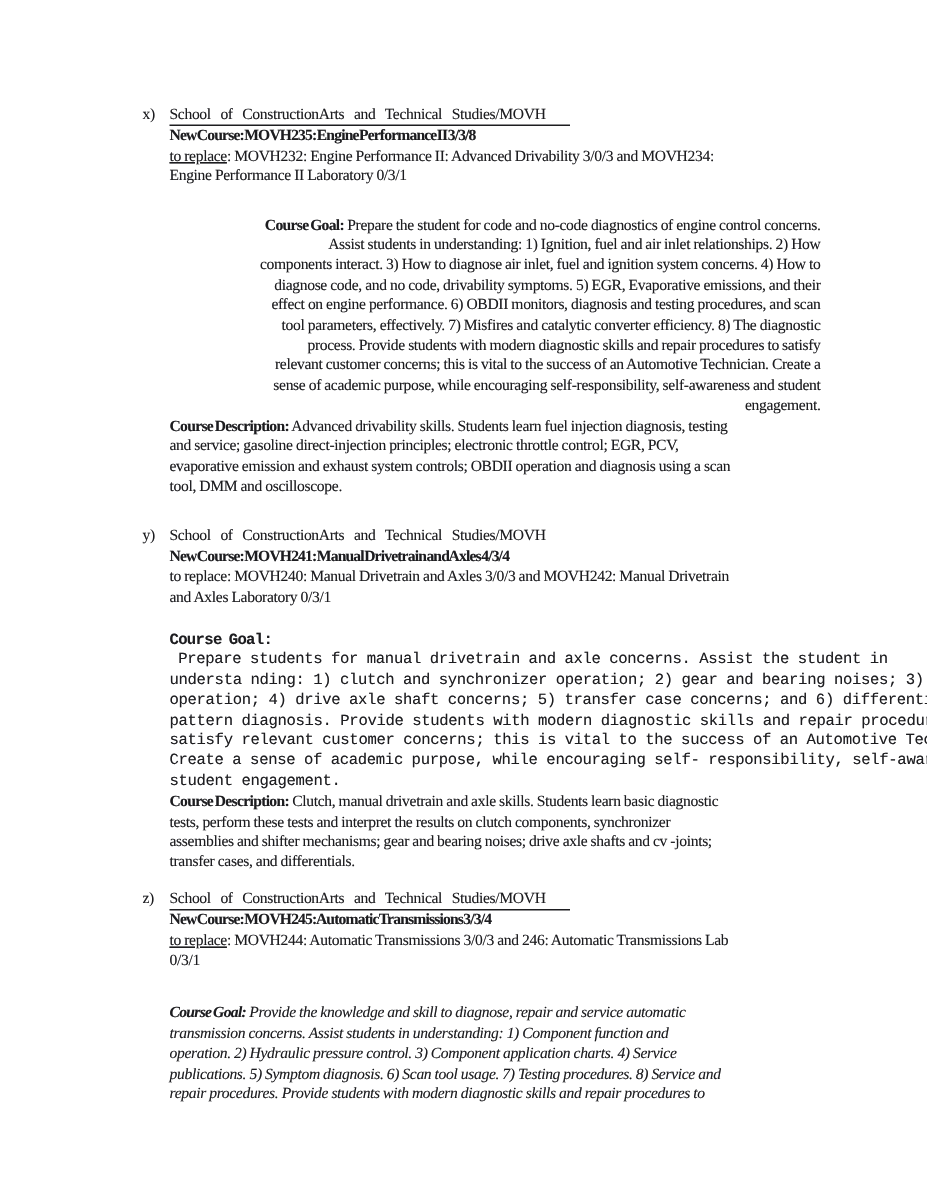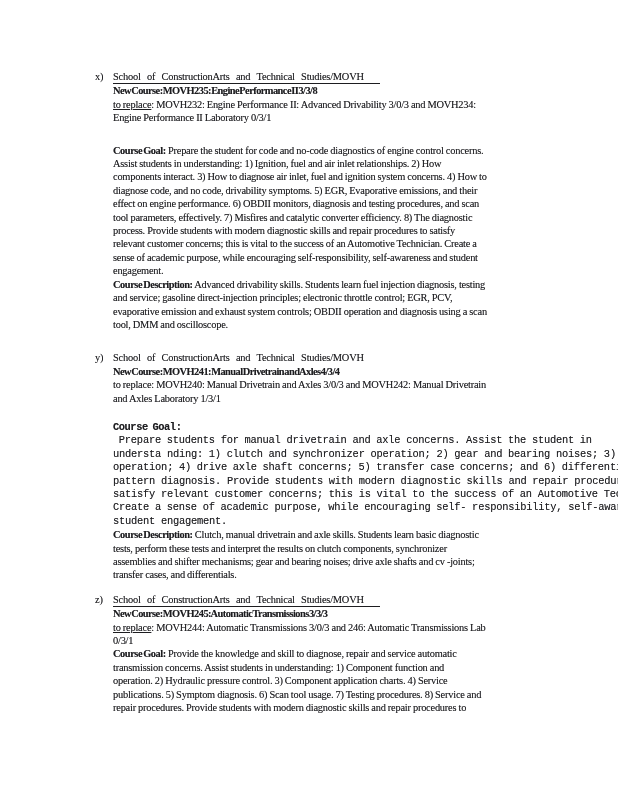--- a/index.html
+++ b/index.html
@@ -33,23 +33,23 @@
     border-bottom: 1px solid #1d1d20;
     padding-right: 16px;
   }
   .new-course {
     font-weight: bold;
     letter-spacing: -0.55px;
     word-spacing: -1.8px;
   }
   .replace-underline { text-decoration: underline; }
   .lines { white-space: pre; }
-  .para-goal-x { margin-top: 19px; }
+  .para-goal-x { margin-top: 19px; text-align: right; }
   .para-goal-y { margin-top: 16px; font-family: Liberation Mono, monospace; }
-  .para-goal-z { margin-top: 0; }
+  .para-goal-z { margin-top: 22px; font-style: italic; }
   b.plabel { letter-spacing: -0.45px; word-spacing: -1px; }
 </style>
 </head>
 <body>
 
 <div class="page">
   <div class="content">
 
     <div class="section sec-x">
       <span class="sec-label">x)</span>
@@ -75,40 +75,40 @@
 tool, DMM and oscilloscope.</span></div>
     </div>
 
     <div class="section sec-y">
       <span class="sec-label">y)</span>
       <div class="school-line">
         <span>School of ConstructionArts and Technical Studies/MOVH</span>
       </div>
       <div class="new-course">New Course: MOVH241: Manual Drivetrain and Axles 4/3/4</div>
       <div class="replace-line"><span>to replace</span><span class="lines">: MOVH240: Manual Drivetrain and Axles 3/0/3 and MOVH242: Manual Drivetrain
-and Axles Laboratory 1/3/1</span></div>
+and Axles Laboratory 0/3/1</span></div>
       <div class="para-goal-y"><b class="plabel">Course Goal:</b><span class="lines"> Prepare students for manual drivetrain and axle concerns. Assist the student in
 understa nding: 1) clutch and synchronizer operation; 2) gear and bearing noises; 3) shifter
 operation; 4) drive axle shaft concerns; 5) transfer case concerns; and 6) differential gear
 pattern diagnosis. Provide students with modern diagnostic skills and repair procedures to
 satisfy relevant customer concerns; this is vital to the success of an Automotive Technician.
 Create a sense of academic purpose, while encouraging self- responsibility, self-awareness and
 student engagement.</span></div>
       <div><b class="plabel">Course Description:</b><span class="lines"> Clutch, manual drivetrain and axle skills. Students learn basic diagnostic
 tests, perform these tests and interpret the results on clutch components, synchronizer
 assemblies and shifter mechanisms; gear and bearing noises; drive axle shafts and cv -joints;
 transfer cases, and differentials.</span></div>
     </div>
 
     <div class="section sec-z">
       <span class="sec-label">z)</span>
       <div class="school-line">
         <span class="school-underlined">School of ConstructionArts and Technical Studies/MOVH</span>
       </div>
-      <div class="new-course">New Course: MOVH245: Automatic Transmissions 3/3/3</div>
+      <div class="new-course">New Course: MOVH245: Automatic Transmissions 3/3/4</div>
       <div class="replace-line"><span class="replace-underline">to replace</span><span class="lines">: MOVH244: Automatic Transmissions 3/0/3 and 246: Automatic Transmissions Lab
 0/3/1</span></div>
       <div class="para-goal-z"><b class="plabel">Course Goal:</b><span class="lines"> Provide the knowledge and skill to diagnose, repair and service automatic
 transmission concerns. Assist students in understanding: 1) Component function and
 operation. 2) Hydraulic pressure control. 3) Component application charts. 4) Service
 publications. 5) Symptom diagnosis. 6) Scan tool usage. 7) Testing procedures. 8) Service and
 repair procedures. Provide students with modern diagnostic skills and repair procedures to</span></div>
     </div>
 
   </div>

